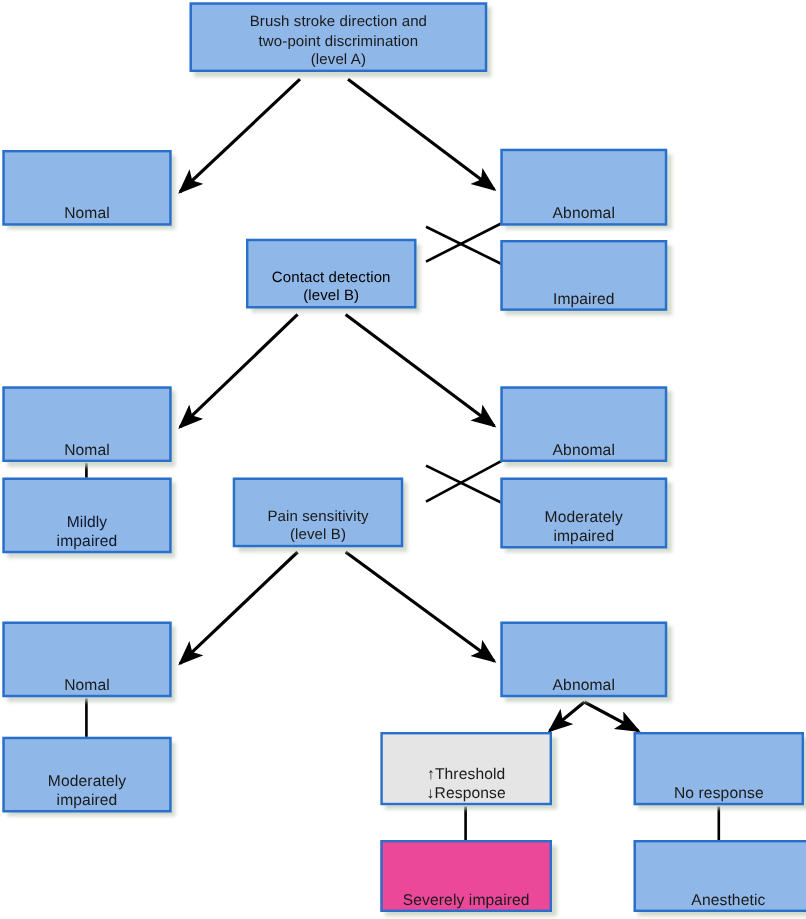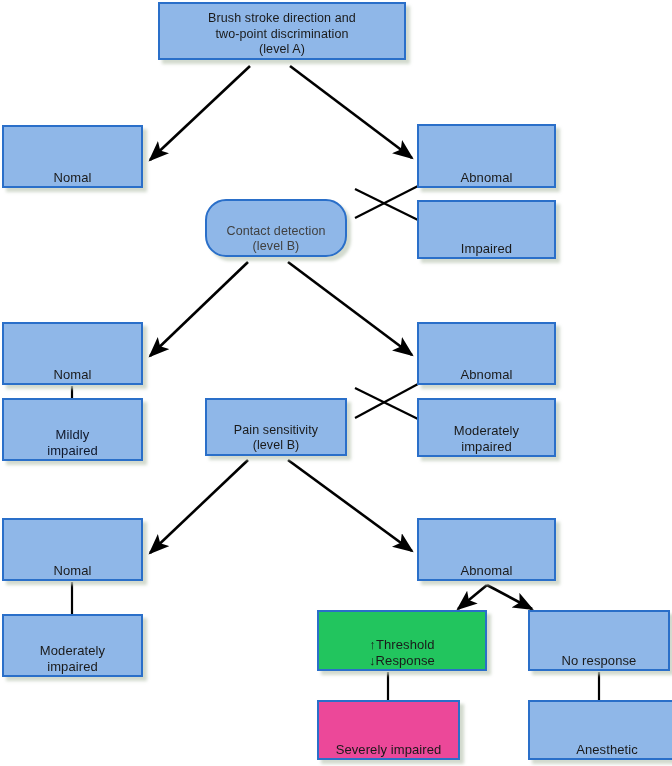--- a/index.html
+++ b/index.html
@@ -87,53 +87,53 @@
       </div>
       <div class="node" style="left: 2px; top: 125px; width: 141px; height: 63px; background: rgb(143, 183, 232); border-color: rgb(42, 111, 201); color: rgb(26, 26, 26);">
         <span class="label">Nomal</span>
       </div>
       <div class="node" style="left: 417px; top: 124px; width: 139px; height: 64px; background: rgb(143, 183, 232); border-color: rgb(42, 111, 201); color: rgb(26, 26, 26);">
         <span class="label">Abnomal</span>
       </div>
       <div class="node" style="left: 417px; top: 200px; width: 139px; height: 59px; background: rgb(143, 183, 232); border-color: rgb(42, 111, 201); color: rgb(26, 26, 26);">
         <span class="label">Impaired</span>
       </div>
-      <div class="node small" style="left: 205px; top: 199px; width: 142px; height: 58px; background: rgb(143, 183, 232); border-color: rgb(42, 111, 201); color: #404040; border-radius: 21px;">
+      <div class="node small" style="left: 205px; top: 199px; width: 142px; height: 58px; background: rgb(143, 183, 232); border-color: rgb(42, 111, 201); color: #000000;">
         <span class="label">Contact detection
 (level B)</span>
       </div>
       <div class="node" style="left: 2px; top: 322px; width: 141px; height: 63px; background: rgb(143, 183, 232); border-color: rgb(42, 111, 201); color: rgb(26, 26, 26);">
         <span class="label">Nomal</span>
       </div>
       <div class="node" style="left: 2px; top: 398px; width: 141px; height: 63px; background: rgb(143, 183, 232); border-color: rgb(42, 111, 201); color: #0f172a;">
         <span class="label">Mildly
 impaired</span>
       </div>
       <div class="node" style="left: 417px; top: 322px; width: 139px; height: 63px; background: rgb(143, 183, 232); border-color: rgb(42, 111, 201); color: rgb(26, 26, 26);">
         <span class="label">Abnomal</span>
       </div>
       <div class="node" style="left: 417px; top: 398px; width: 139px; height: 59px; background: rgb(143, 183, 232); border-color: rgb(42, 111, 201); color: rgb(26, 26, 26);">
         <span class="label">Moderately
 impaired</span>
       </div>
-      <div class="node small" style="left: 205px; top: 398px; width: 142px; height: 58px; background: rgb(143, 183, 232); border-color: rgb(42, 111, 201); color: rgb(26, 26, 26);">
+      <div class="node small" style="left: 194px; top: 398px; width: 142px; height: 58px; background: rgb(143, 183, 232); border-color: rgb(42, 111, 201); color: rgb(26, 26, 26);">
         <span class="label">Pain sensitivity
 (level B)</span>
       </div>
       <div class="node" style="left: 2px; top: 518px; width: 141px; height: 63px; background: rgb(143, 183, 232); border-color: rgb(42, 111, 201); color: rgb(26, 26, 26);">
         <span class="label">Nomal</span>
       </div>
       <div class="node" style="left: 2px; top: 614px; width: 141px; height: 63px; background: rgb(143, 183, 232); border-color: rgb(42, 111, 201); color: rgb(26, 26, 26);">
         <span class="label">Moderately
 impaired</span>
       </div>
       <div class="node" style="left: 417px; top: 518px; width: 139px; height: 63px; background: rgb(143, 183, 232); border-color: rgb(42, 111, 201); color: rgb(26, 26, 26);">
         <span class="label">Abnomal</span>
       </div>
-      <div class="node" style="left: 317px; top: 610px; width: 170px; height: 61px; background: #22c55e; border-color: rgb(42, 111, 201); color: rgb(26, 26, 26);">
+      <div class="node" style="left: 317px; top: 610px; width: 143px; height: 61px; background: #e5e5e5; border-color: rgb(42, 111, 201); color: rgb(26, 26, 26);">
         <span class="label">↑Threshold
 ↓Response</span>
       </div>
       <div class="node" style="left: 528px; top: 610px; width: 142px; height: 61px; background: rgb(143, 183, 232); border-color: rgb(42, 111, 201); color: rgb(26, 26, 26);">
         <span class="label">No response</span>
       </div>
       <div class="node" style="left: 317px; top: 700px; width: 143px; height: 60px; background: #ec4899; border-color: rgb(42, 111, 201); color: rgb(26, 26, 26);">
         <span class="label">Severely impaired</span>
       </div>
       <div class="node" style="left: 528px; top: 700px; width: 158px; height: 60px; background: rgb(143, 183, 232); border-color: rgb(42, 111, 201); color: rgb(26, 26, 26);">

